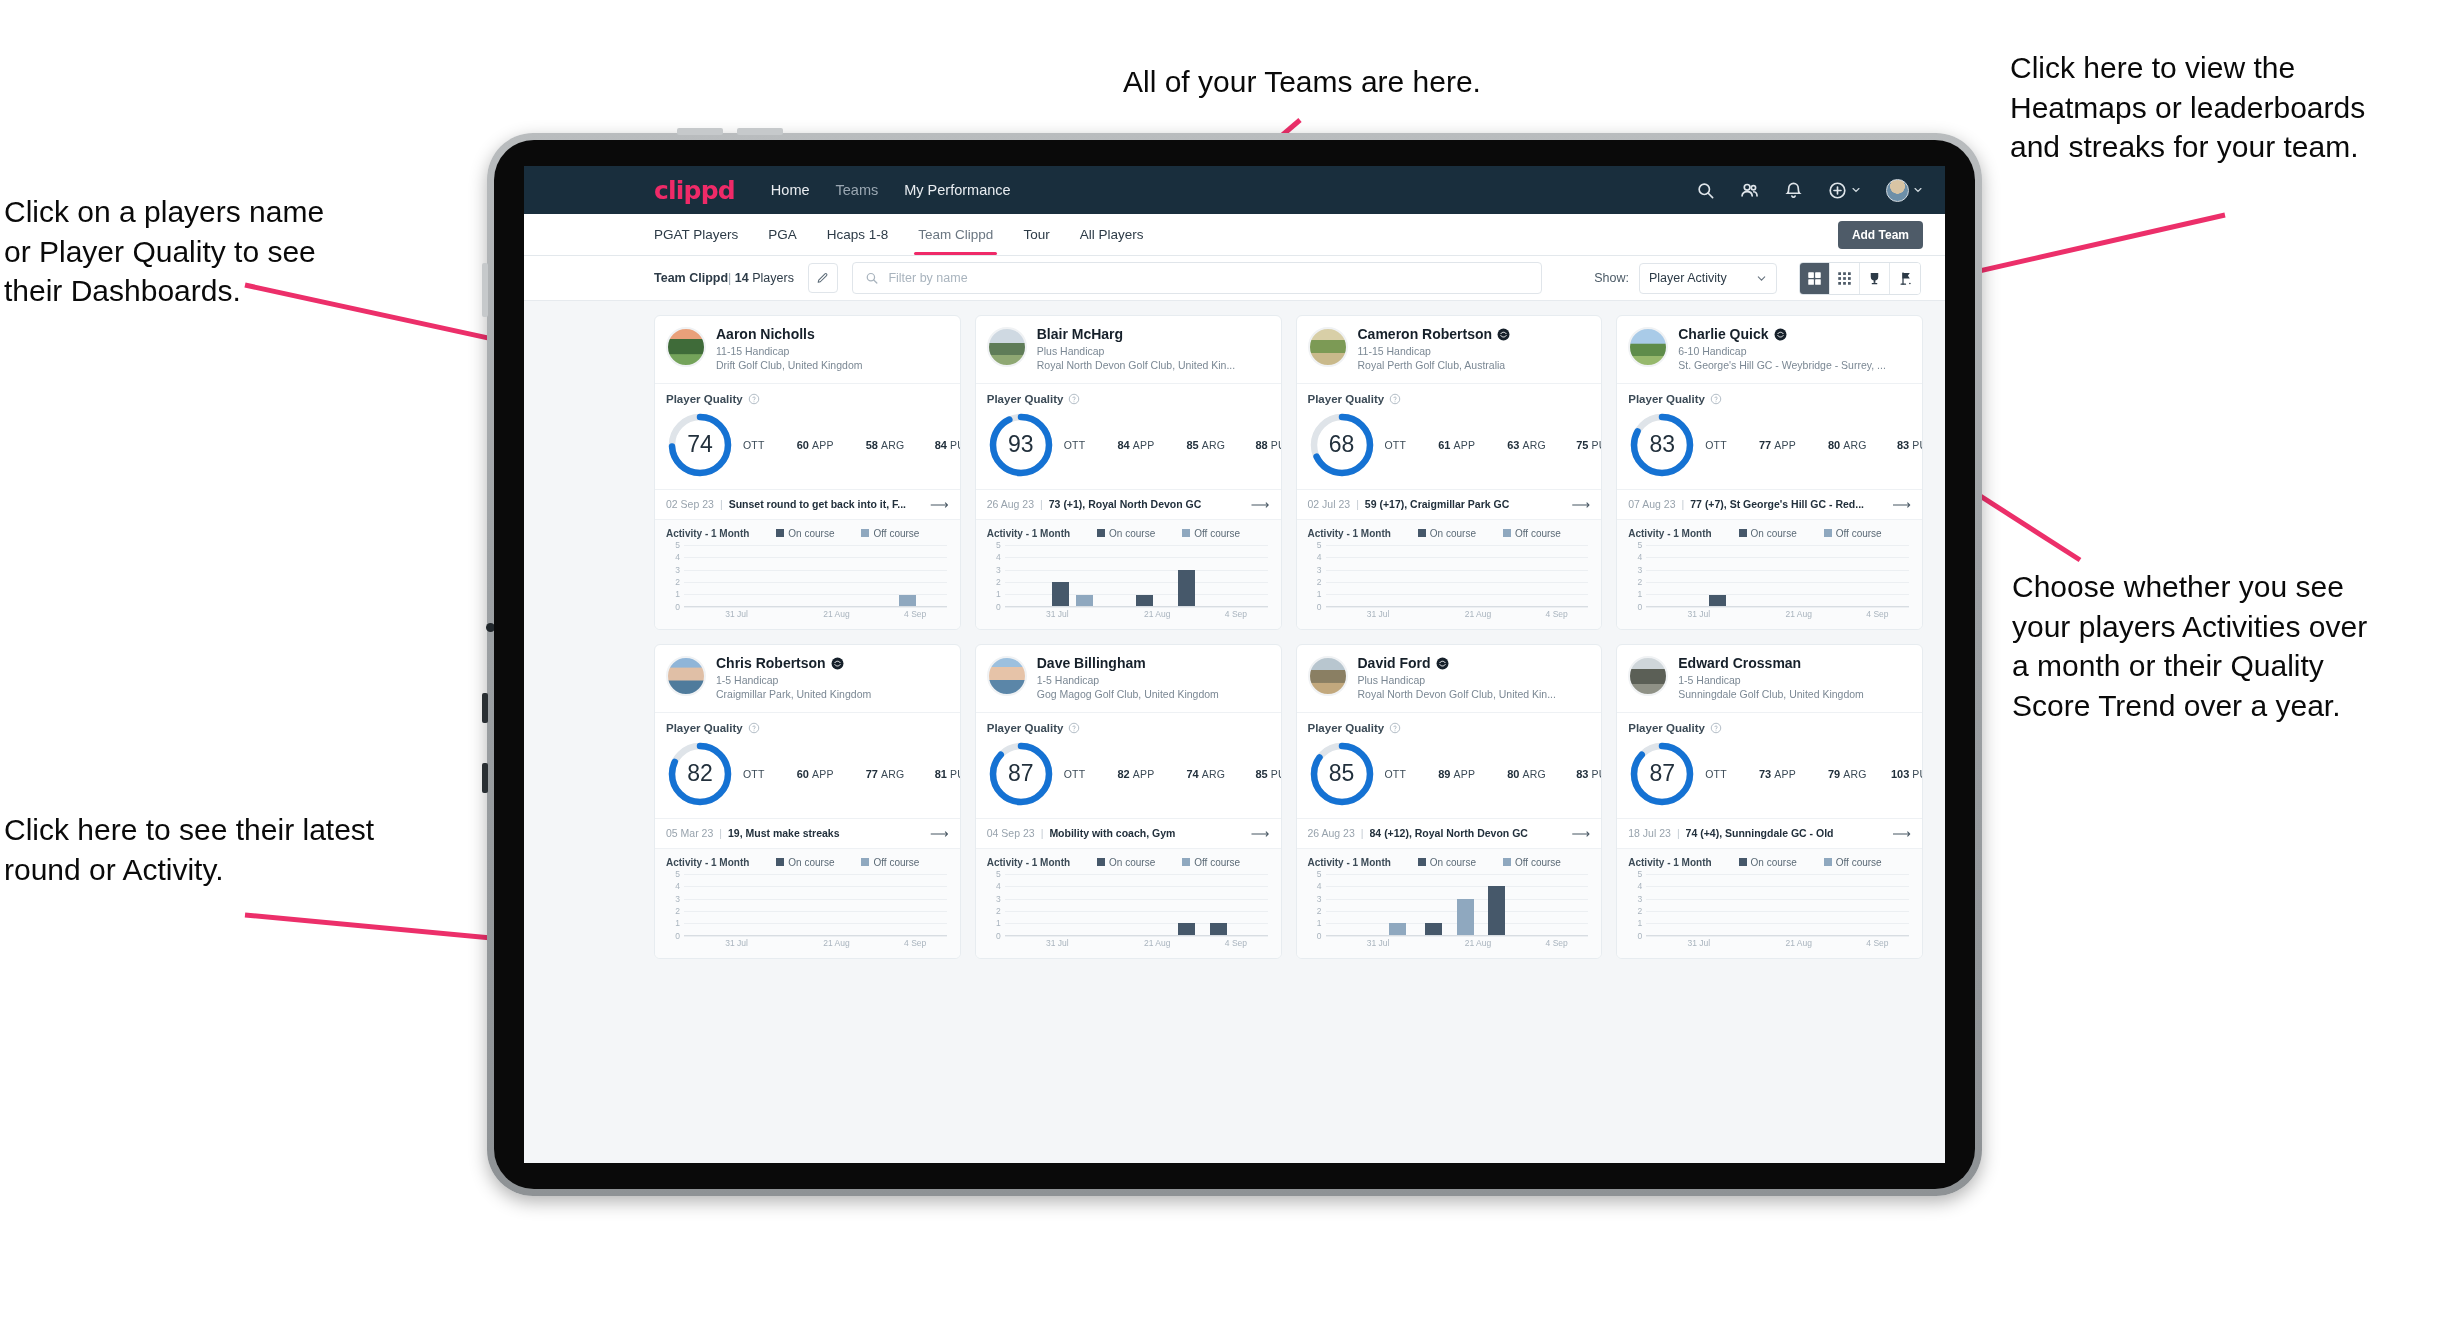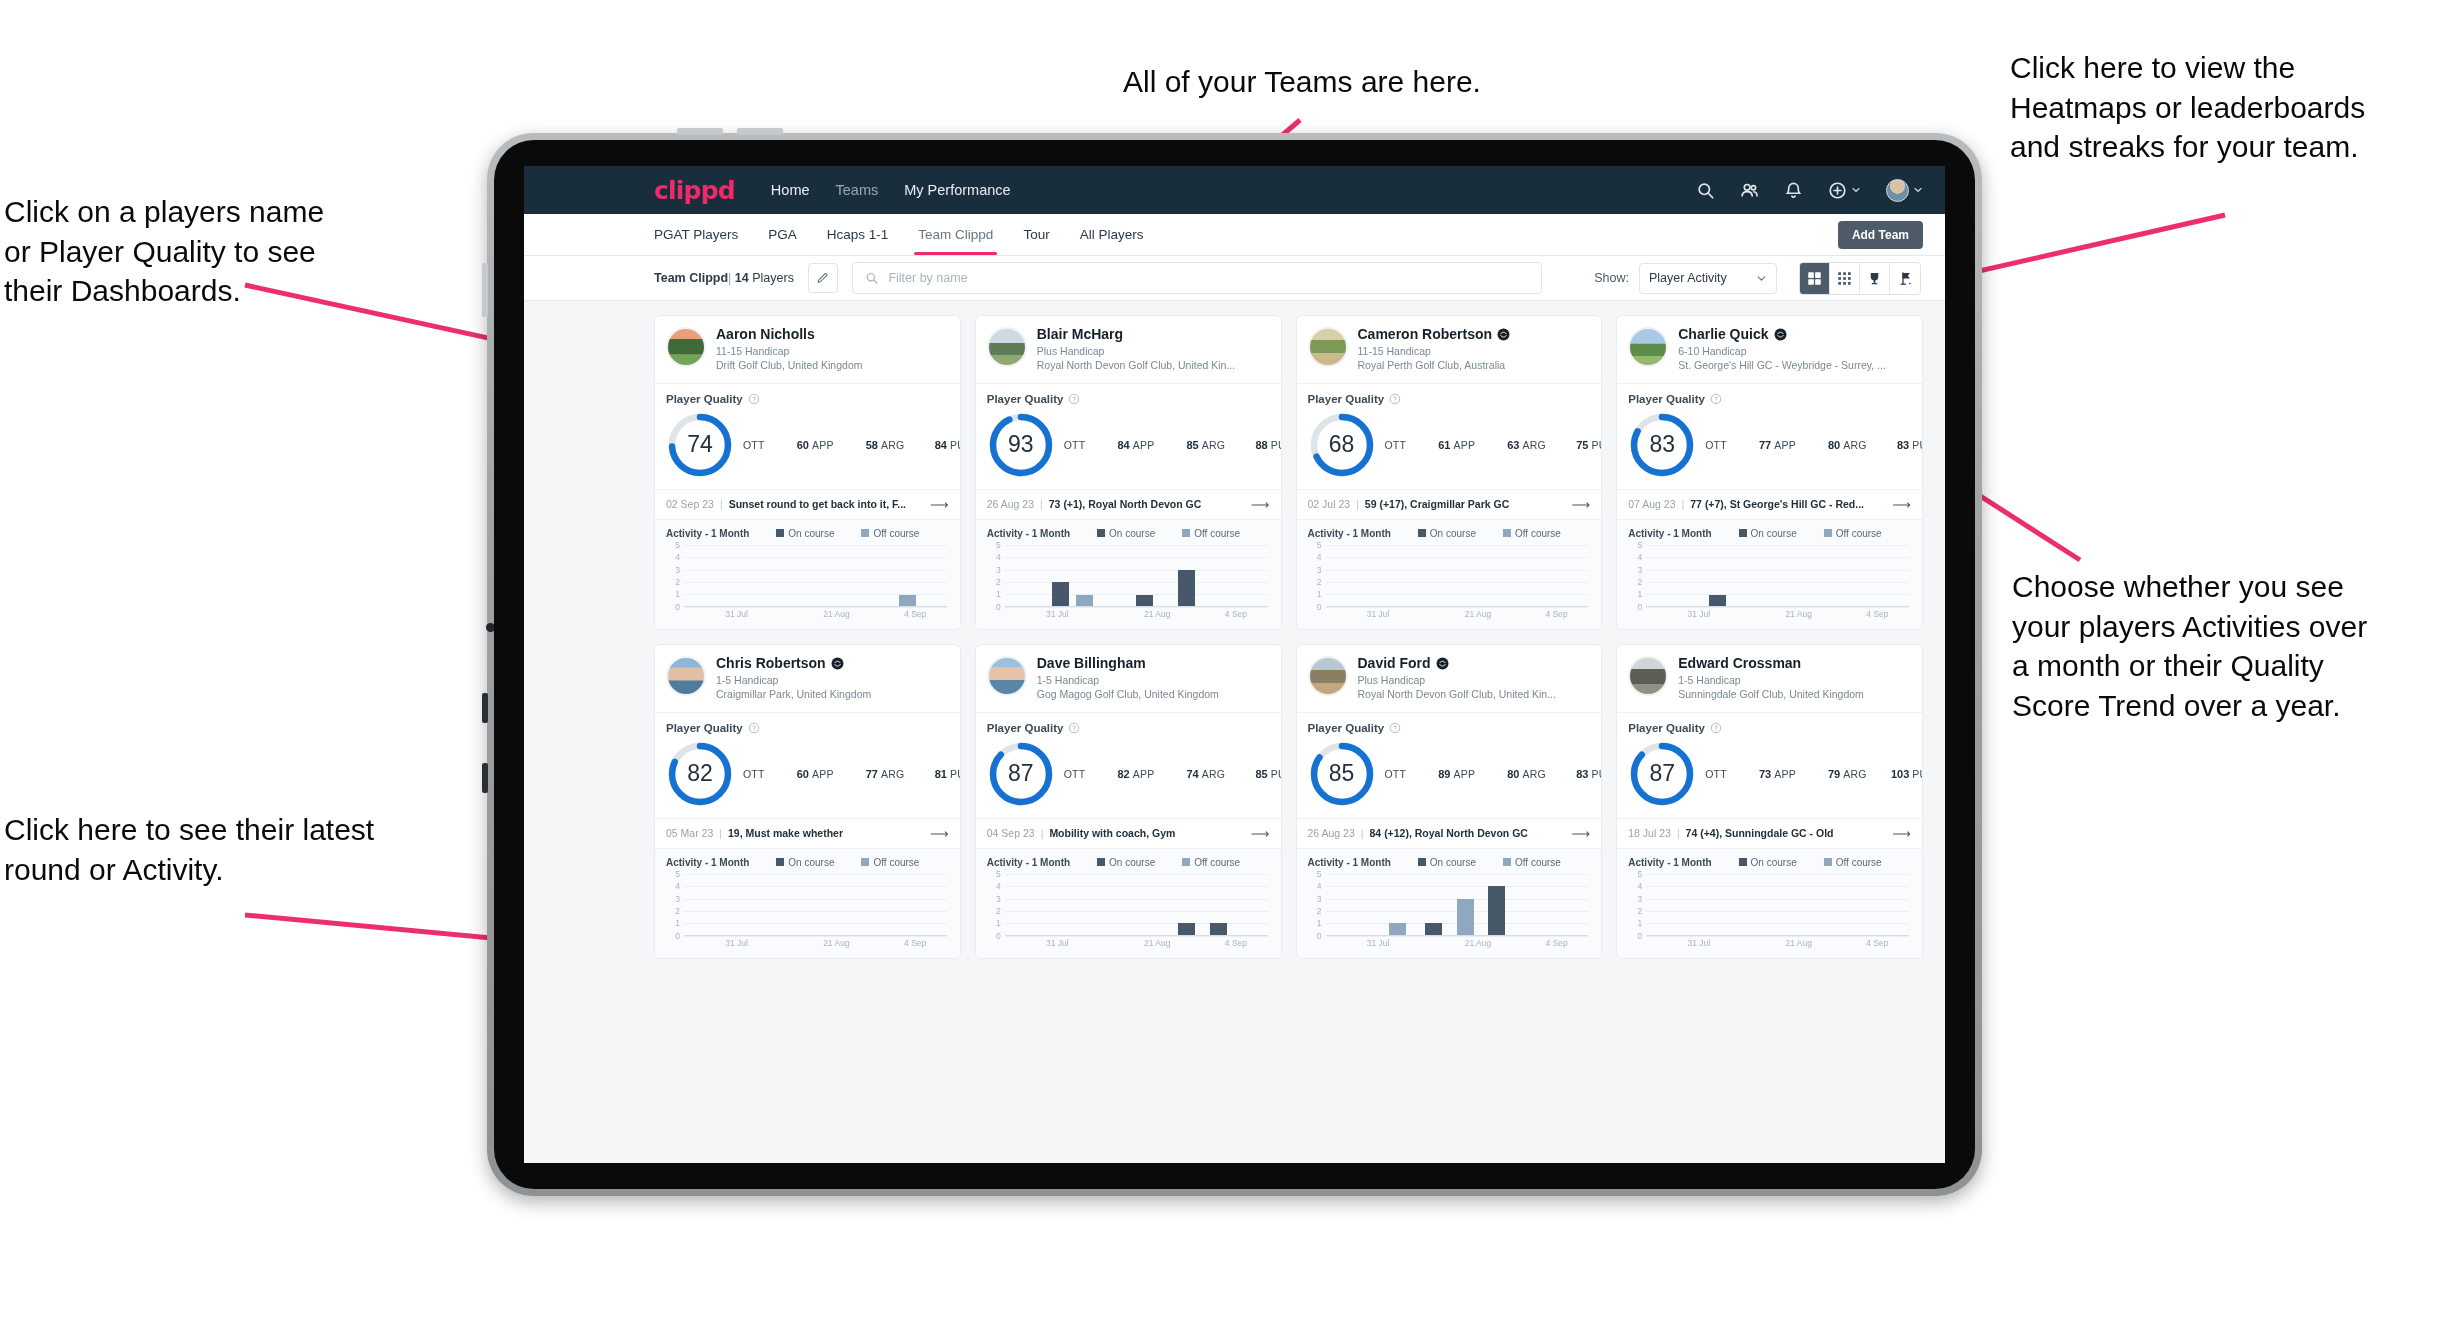--- a/index.html
+++ b/index.html
@@ -278,21 +278,21 @@
                   <path d="M5 8.5 L12 15.5 L19 8.5"></path>
                 </svg>
             </span>
           </div>
         </div>
 
         <div class="tabsbar">
           <div class="tabs">
             <div class="tab">PGAT Players</div>
             <div class="tab">PGA</div>
-            <div class="tab">Hcaps 1-1</div>
+            <div class="tab">Hcaps 1-8</div>
             <div class="tab active">Team Clippd</div>
             <div class="tab">Tour</div>
             <div class="tab">All Players</div>
           </div>
           <button class="addteam">Add Team</button>
         </div>
 
         <div class="toolbar">
           <div class="teamlabel">
             <b>Team Clippd</b><span class="sep">|</span> <b>14</b> <span>Players</span>
@@ -839,21 +839,21 @@
         <span class="btick" style="left:89%"></span>
       </span>
       <span class="bval">91</span>
     </div>
                     </div>
       </div>
     </div>
     <div class="latest">
       <span class="ldate">05 Mar 23</span>
       <span class="lpipe">|</span>
-      <span class="ltext">19, Must make whether</span>
+      <span class="ltext">19, Must make streaks</span>
       <span class="larrow">⟶</span>
     </div>
     <div class="act-sec">
       <div class="act-head">
         <span class="atitle">Activity - 1 Month</span>
     <span class="legend">
       <span class="lswatch" style="background:#46586a"></span>On course
     </span>
     <span class="legend">
       <span class="lswatch" style="background:#8fa8bf"></span>Off course

